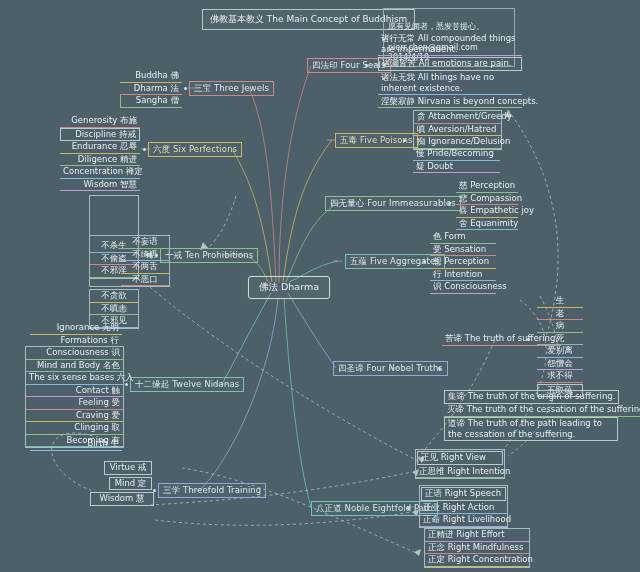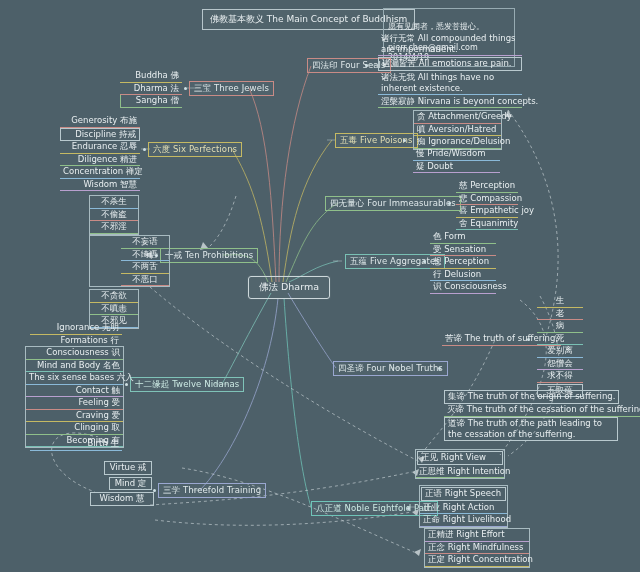--- a/index.html
+++ b/index.html
@@ -172,21 +172,21 @@
     <div class="li" style="text-align:right;border-bottom:1px solid #8ab9d8;">Concentration 禅定</div>
     <div class="li" style="text-align:right;border-bottom:1px solid #b9a0cf;">Wisdom 智慧</div>
   </div>
 
   <div class="node boxed" style="left:160px;top:248px;border-color:#8fbf8a;">
     <span>十戒 Ten Prohibitions</span>
   </div>
   <div class="bullet" style="left:155px;top:254px;"></div>
 
   <div class="grp framed" style="left:89px;top:195px;width:48px;">
-    <div class="li" style="text-align:center;border-bottom:1px solid #8ab9d8;">不杀生</div>
+    <div class="li" style="text-align:center;border-bottom:1px solid #8ab9d8;margin-top:44px;">不杀生</div>
     <div class="li" style="text-align:center;border-bottom:1px solid #c98b86;">不偷盗</div>
     <div class="li" style="text-align:center;border-bottom:1px solid #8fbf8a;">不邪淫</div>
   </div>
   <div class="grp framed" style="left:89px;top:235px;width:48px;padding-left:31px;">
     <div class="li" style="text-align:center;border-bottom:1px solid #8fbf8a;">不妄语</div>
     <div class="li" style="text-align:center;border-bottom:1px solid #8ab9d8;">不绮语</div>
     <div class="li" style="text-align:center;border-bottom:1px solid #c5b963;">不两舌</div>
     <div class="li" style="text-align:center;border-bottom:1px solid #c98b86;">不恶口</div>
   </div>
   <div class="grp framed" style="left:89px;top:289px;width:48px;">
@@ -198,21 +198,21 @@
   <div class="node boxed" style="left:335px;top:133px;border-color:#c5b963;color:#e4dfb5;">
     <span>五毒 Five Poisons</span>
   </div>
   <div class="bullet" style="left:403px;top:139px;"></div>
   <div class="grp framed" style="left:413px;top:110px;width:87px;">
     <div class="li" style="border-bottom:1px solid #c98b86;">贪 Attachment/Greedy</div>
     <div class="li" style="border-bottom:1px solid #c5b963;">嗔 Aversion/Hatred</div>
     <div class="li" style="border-bottom:1px solid #8fbf8a;">痴 Ignorance/Delusion</div>
   </div>
   <div class="listgrp" style="left:413px;top:148px;width:87px;">
-    <div class="li" style="border-bottom:1px solid #8ab9d8;">慢 Pride/Wisdom</div>
+    <div class="li" style="border-bottom:1px solid #8ab9d8;">慢 Pride/Becoming</div>
     <div class="li" style="border-bottom:1px solid #b9a0cf;">疑 Doubt</div>
   </div>
 
   <div class="node boxed" style="left:325px;top:196px;border-color:#8fbf8a;">
     <span>四无量心  Four Immeasurables</span>
   </div>
   <div class="bullet" style="left:448px;top:202px;"></div>
   <div class="listgrp" style="left:456px;top:180px;width:62px;">
     <div class="li" style="border-bottom:1px solid #8fbf8a;">慈 Perception</div>
     <div class="li" style="border-bottom:1px solid #c98b86;">悲 Compassion</div>
@@ -221,21 +221,21 @@
   </div>
 
   <div class="node boxed" style="left:345px;top:254px;border-color:#79c0b4;">
     <span>五蕴 Five Aggregates</span>
   </div>
   <div class="bullet" style="left:423px;top:260px;"></div>
   <div class="listgrp" style="left:430px;top:231px;width:66px;">
     <div class="li" style="border-bottom:1px solid #8fbf8a;">色 Form</div>
     <div class="li" style="border-bottom:1px solid #c98b86;">受 Sensation</div>
     <div class="li" style="border-bottom:1px solid #c5b963;">想 Perception</div>
-    <div class="li" style="border-bottom:1px solid #8ab9d8;">行 Delusion</div>
+    <div class="li" style="border-bottom:1px solid #8ab9d8;">行 Intention</div>
     <div class="li" style="border-bottom:1px solid #b9a0cf;">识 Consciousness</div>
   </div>
 
   <div class="node boxed" style="left:130px;top:377px;border-color:#7fc3b8;color:#cdeae4;">
     <span>十二缘起 Twelve Nidanas</span>
   </div>
   <div class="bullet" style="left:125px;top:383px;"></div>
 
   <div class="listgrp" style="left:30px;top:322px;width:92px;">
     <div class="li" style="text-align:right;border-bottom:1px solid #c5b963;">Ignorance 无明</div>

